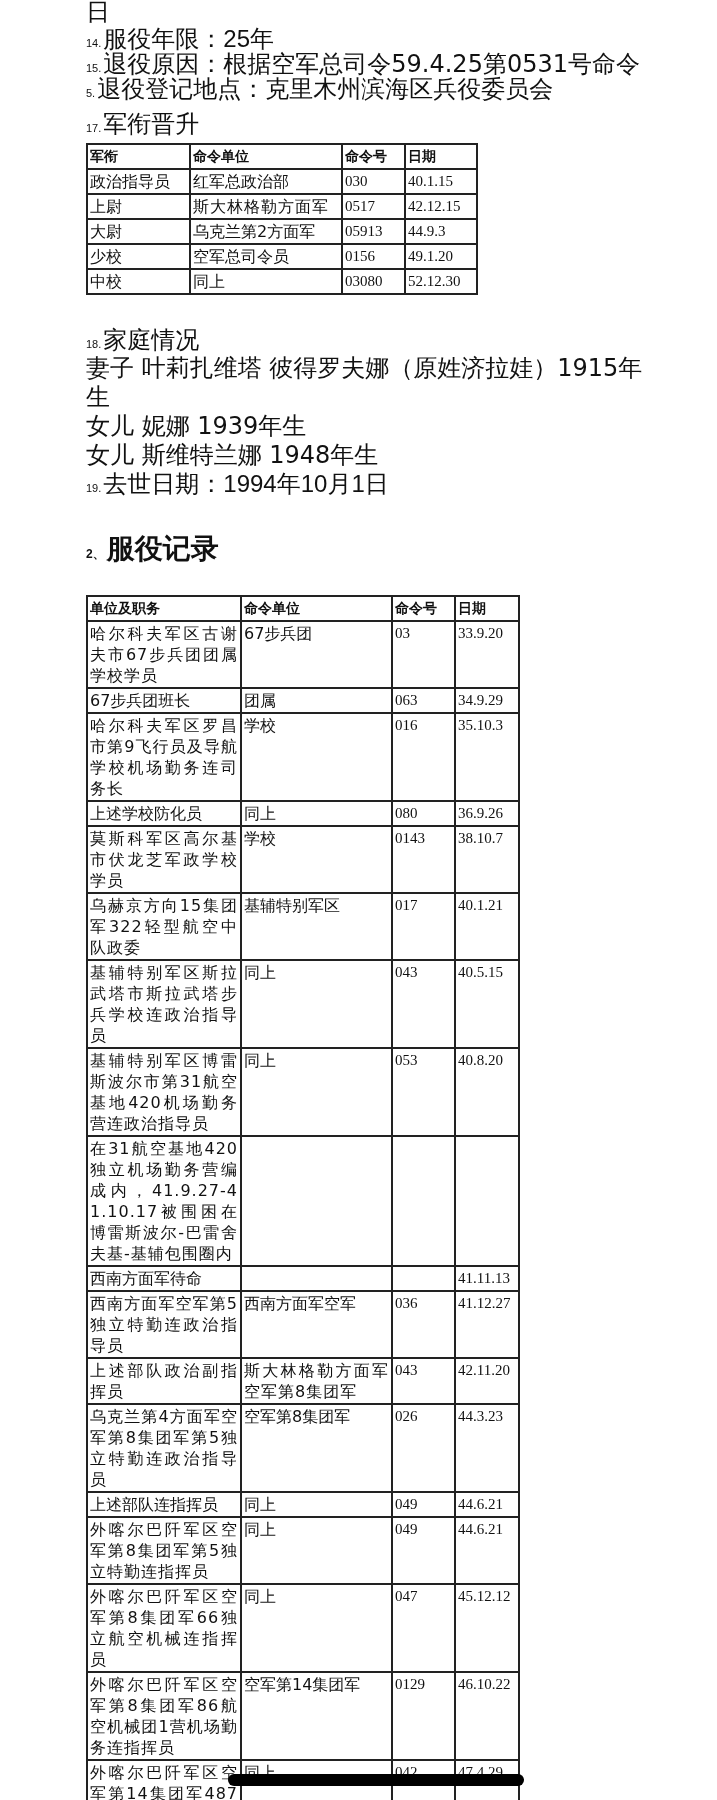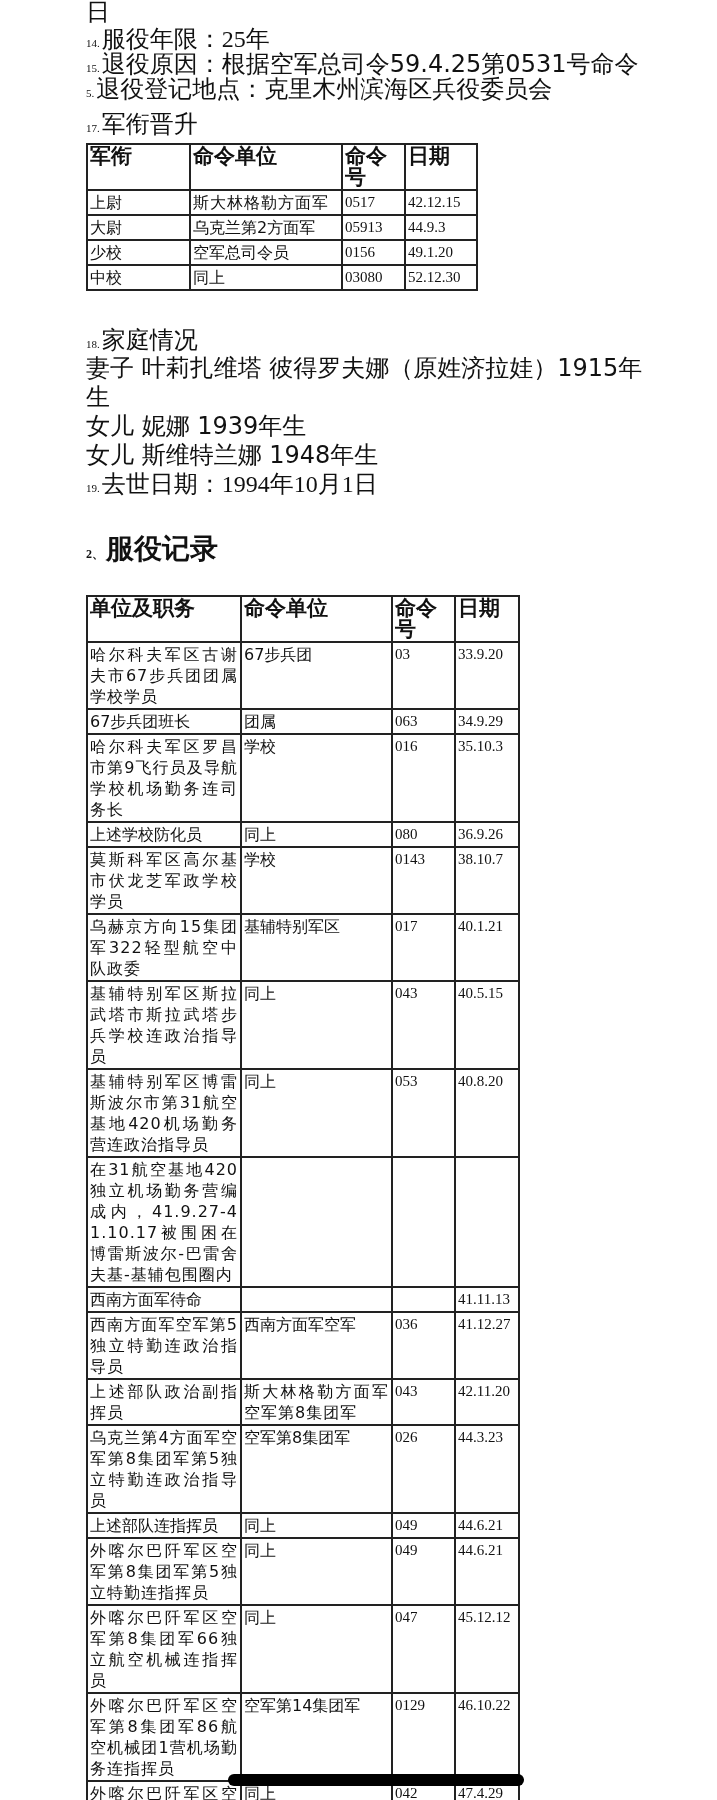--- a/index.html
+++ b/index.html
@@ -1,24 +1,24 @@
 <!DOCTYPE html>
 <html><head>
 <meta charset="utf-8">
 <style>
   html, body { margin: 0; padding: 0; background: #ffffff; }
   body { width: 717px; height: 1800px; position: relative; overflow: hidden;
          font-family: "DejaVu Sans", "Liberation Sans", sans-serif; color: #111; }
   .line { position: absolute; left: 86px; font-size: 24px; line-height: 28px; white-space: nowrap; }
-  .num { font-family: Liberation Serif, serif; font-size: 11px; margin-right: 2px; }
-  .serif { font-family: Liberation Serif, serif; }
+  .num { font-family: Liberation Sans, sans-serif; font-size: 11px; margin-right: 2px; }
+  .serif { font-family: Liberation Sans, sans-serif; }
   table { position: absolute; border-collapse: collapse; table-layout: fixed; }
   td, th { border: 2px solid #222; vertical-align: top; padding: 1px 2px; font-size: 16px; line-height: 21px;
            font-weight: normal; text-align: left; word-break: break-all; }
-  th { font-weight: bold; font-size: 21px; }
+  th { font-weight: bold; font-size: 14px; }
   td.n { font-family: "Liberation Serif", serif; font-size: 15px; }
   .just { text-align: justify; text-align-last: left; letter-spacing: 1px; }
   #ranks { left: 86px; top: 143px; width: 390px; }
   #ranks td, #ranks th { height: 21px; }
   #service { left: 86px; top: 595px; width: 432px; }
   .h2 { position: absolute; left: 86px; top: 528px; font-size: 28px; font-weight: bold; line-height: 42px; }
   .h2 .num { font-size: 12px; font-weight: bold; }
   .redact { position: absolute; left: 228px; top: 1774px; width: 296px; height: 12px; background: #000;
             border-radius: 6px; }
 </style>
@@ -49,20 +49,26 @@
     </colgroup>
   <thead>
     <tr>
       <th>军衔</th>
       <th>命令单位</th>
       <th>命令号</th>
       <th>日期</th>
     </tr>
   </thead>
   <tbody>
+    <tr>
+      <td>政治指导员</td>
+      <td>红军总政治部</td>
+      <td class="n">030</td>
+      <td class="n">40.1.15</td>
+    </tr>
     <tr>
       <td>上尉</td>
       <td class="just">斯大林格勒方面军</td>
       <td class="n">0517</td>
       <td class="n">42.12.15</td>
     </tr>
     <tr>
       <td>大尉</td>
       <td>乌克兰第2方面军</td>
       <td class="n">05913</td>

